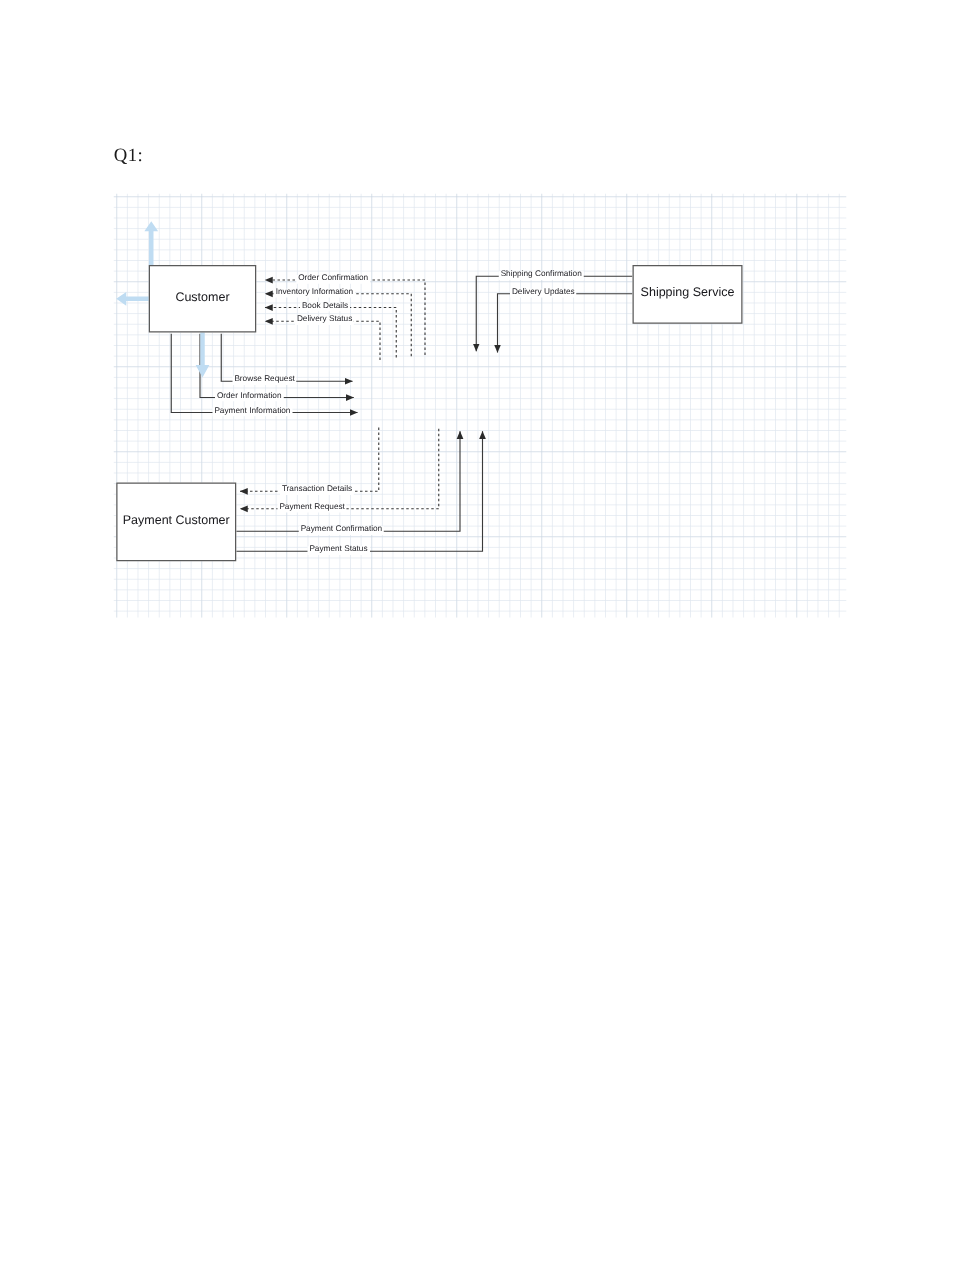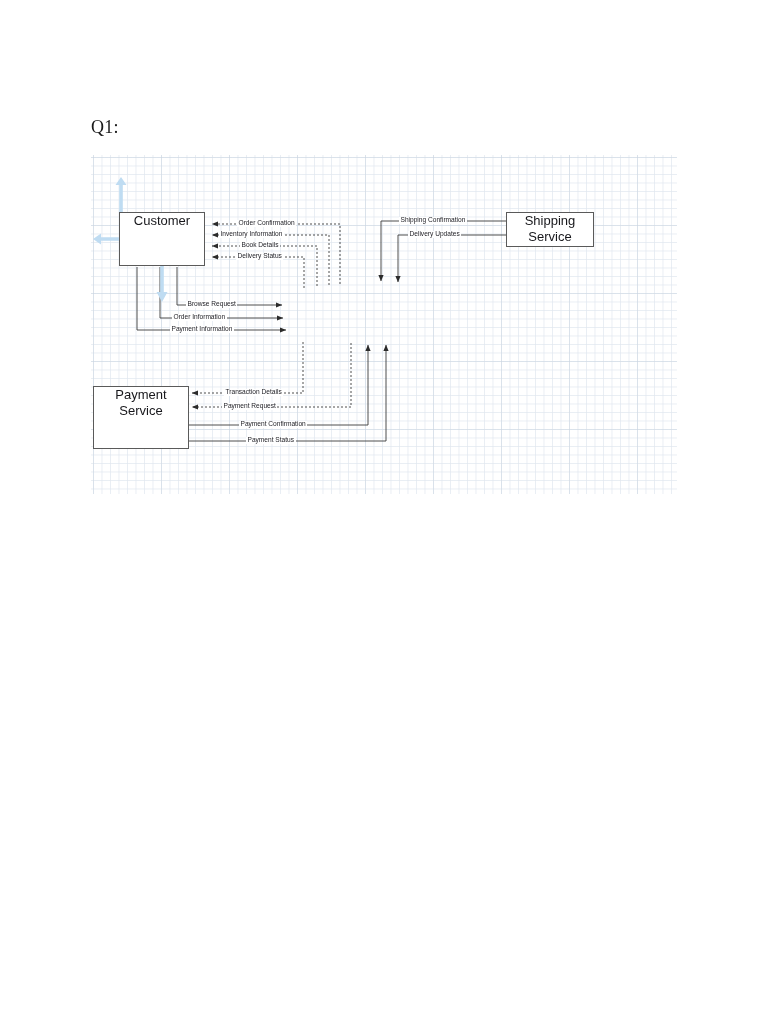--- a/index.html
+++ b/index.html
@@ -19,21 +19,21 @@
     left: 0; top: 0;
     width: 768px;
     height: 1024px;
     background: #ffffff;
   }
   .q-label {
     position: absolute;
     left: 91px;
     top: 117px;
     font-family: "Liberation Serif", serif;
-    font-size: 18px;
+    font-size: 15px;
     color: #1a1a1a;
     letter-spacing: 0.3px;
     text-align: right;
   }
   
   #canvas {
     position: absolute;
     left: 91px;
     top: 155px;
     width: 586px;
@@ -58,32 +58,32 @@
     width: 586px;
     height: 339px;
   }
   
   .entity {
     position: absolute;
     box-sizing: border-box;
     background: #ffffff;
     border: 1.3px solid #5a5a5a;
     display: flex;
-    align-items: flex-start;
+    align-items: center;
     justify-content: center;
-    font-size: 13px;
+    font-size: 10px;
     color: #17171b;
     text-align: center;
     line-height: 1.25;
   }
   #entity-customer {
     left: 28px; top: 57px; width: 86px; height: 54px;
   }
   #entity-shipping {
-    left: 415px; top: 57px; width: 88px; height: 35px;
+    left: 415px; top: 57px; width: 88px; height: 47px;
   }
   #entity-payment {
     left: 2px; top: 231px; width: 96px; height: 63px;
   }
   
   #process-ellipse {
     position: absolute;
     left: 195px; top: 128px;
     width: 134px; height: 61px;
     box-sizing: border-box;
@@ -171,21 +171,21 @@
 
     <div class="entity" id="entity-customer">
       <span>Customer</span>
     </div>
 
     <div class="entity" id="entity-shipping">
       <span>Shipping Service</span>
     </div>
 
     <div class="entity" id="entity-payment">
-      <span>Payment Service</span>
+      <span>Payment Customer</span>
     </div>
 
 
     <div class="flow-label" style="left:146px; top:65px;">Order Confirmation</div>
     <div class="flow-label" style="left:128px; top:76px;">Inventory Information</div>
     <div class="flow-label" style="left:149px; top:87px;">Book Details</div>
     <div class="flow-label" style="left:145px; top:98px;">Delivery Status</div>
 
     <div class="flow-label" style="left:95px; top:146px;">Browse Request</div>
     <div class="flow-label" style="left:81px; top:159px;">Order Information</div>

